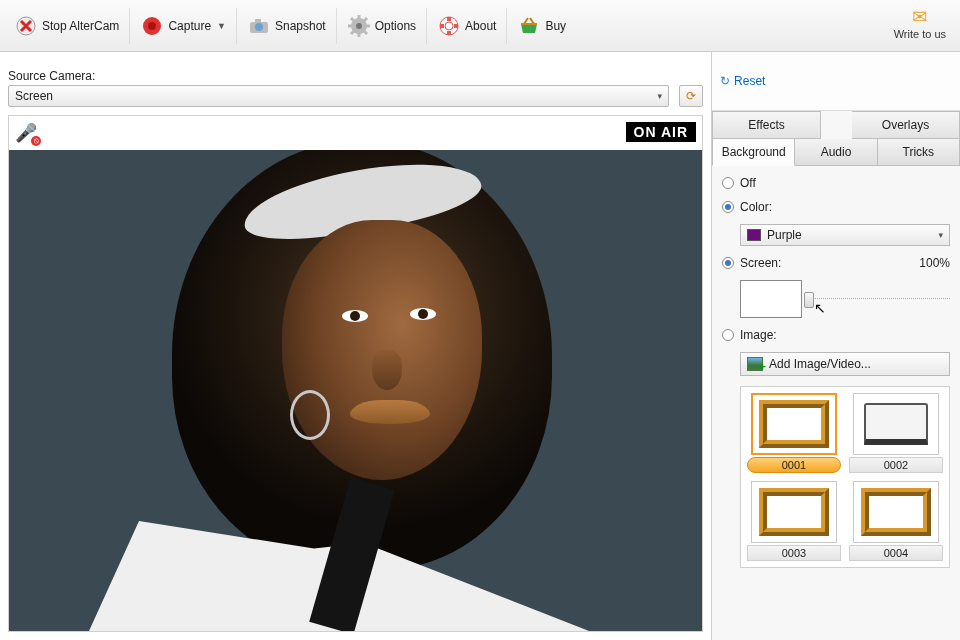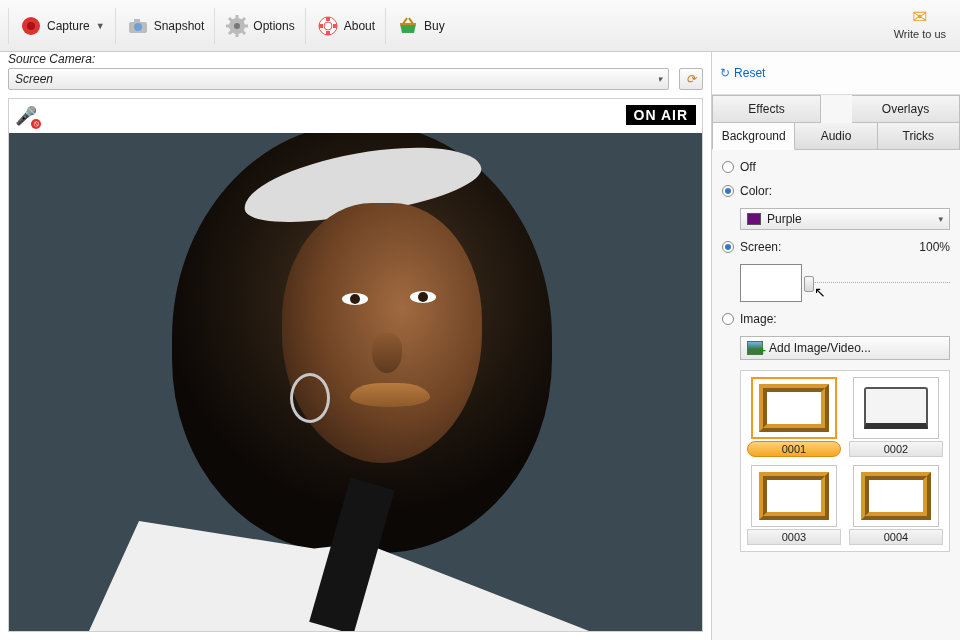--- a/index.html
+++ b/index.html
@@ -14,21 +14,21 @@
   .write-us { position: absolute; right: 8px; top: 4px; text-align: center; cursor: pointer; padding:2px 6px; }
   .write-us .mail-ico { font-size: 18px; color: #f0a020; }
   .write-us .lbl { font-size: 11px; color: #333; }
 
   
   .content { display: flex; height: 588px; }
   .left { flex: 0 0 712px; border-right: 1px solid #d0d0d0; display: flex; flex-direction: column; }
   .right { flex: 1; background: #f7f7f7; display: flex; flex-direction: column; }
 
   
-  .src-row { padding: 0 8px 4px 8px; font-style: italic; }
+  .src-row { padding: 17px 8px 4px 8px; }
   .src-label { font-size: 12px; display: block; margin-bottom: 2px; }
   .src-controls { display: flex; gap: 10px; }
   .src-select { flex: 1; height: 22px; background: linear-gradient(#fdfdfd,#e9e9e9); border: 1px solid #b8b8b8; border-radius: 2px; display: flex; align-items: center; padding: 0 6px; justify-content: space-between; cursor: pointer; }
   .refresh-btn { width: 24px; height: 22px; background: linear-gradient(#fdfdfd,#e9e9e9); border: 1px solid #b8b8b8; border-radius: 2px; display: flex; align-items: center; justify-content: center; cursor: pointer; color: #c57d1a; }
 
   
   .preview-wrap { margin: 4px 8px 8px 8px; flex: 1; border: 1px solid #d0d0d0; background: #fff; position: relative; display:flex; flex-direction:column;}
   .preview-header { height: 34px; position: relative; background:#fff; }
   .mic-ico { position: absolute; left: 6px; top: 6px; font-size: 18px; color: #222; }
   .mic-ico .badge { position:absolute; bottom:-2px; right:-4px; width:10px; height:10px; background:#d33; border-radius:50%; display:flex; align-items:center; justify-content:center; color:#fff; font-size:8px;}
@@ -42,21 +42,21 @@
   .eye.l { top:170px; left:170px; }
   .eye.r { top:168px; left:238px; }
   .pupil { position:absolute; width:10px; height:10px; background:#2a1a0e; border-radius:50%; top:1px; left:8px; }
   .nose { position:absolute; top:210px; left:200px; width:30px; height:40px; background: linear-gradient(#8d5a32,#5f3a1e); border-radius: 40% 40% 50% 50%; }
   .lips { position:absolute; top:260px; left:178px; width:80px; height:24px; background: linear-gradient(#b77a3e,#8c5a2a); border-radius: 40% 40% 50% 50% / 60% 60% 40% 40%; }
   .earring { position:absolute; top:250px; left:118px; width:40px; height:50px; border:3px solid #c8c8c8; border-radius:50%; }
   .shirt { position:absolute; bottom:0; left:80px; width:500px; height:110px; background:#efefef; clip-path: polygon(0 100%, 10% 0, 45% 25%, 55% 20%, 100% 100%); }
   .strap { position:absolute; bottom:0; left:320px; width:46px; height:150px; background:#141414; transform:rotate(16deg); }
 
   
-  .reset-row { padding: 14px 8px; border-bottom: 1px solid #ddd; cursor: pointer; color: #06c; background:#fdfdfd;}
+  .reset-row { padding: 22px 8px; border-bottom: 1px solid #ddd; cursor: pointer; color: #06c; background:#fdfdfd;}
   .reset-row .arrow { color:#2a7ad4; margin-right:4px; }
   .tabs-row1 { display: flex; gap: 31px; }
   .tabs-row1 .tab { flex:1; text-align:center; padding:6px 0; background: linear-gradient(#f5f5f5,#e3e3e3); border:1px solid #bfbfbf; cursor:pointer; }
   .tabs-row1 .tab + .tab { border-left:none; }
   .tabs-row2 { display:flex; }
   .tabs-row2 .tab { flex:1; text-align:center; padding:6px 0; background: linear-gradient(#f3f3f3,#dedede); border:1px solid #bfbfbf; border-top:none; cursor:pointer; }
   .tabs-row2 .tab + .tab { border-left:none; }
   .tabs-row2 .tab.active { background:#fdfdfd; border-bottom:1px solid #fdfdfd; }
   .panel-body { padding: 10px 10px; flex:1; display:flex; flex-direction:column; gap:10px; }
   .opt-row { display:flex; align-items:center; gap:6px; }
@@ -81,20 +81,29 @@
   .gold-frame { width:70px; height:48px; background:#fff; border:8px ridge #d9992a; }
   .laptop { width:64px; height:42px; border:2px solid #555; border-bottom:6px solid #333; border-radius:3px 3px 0 0; background:#f4f4f4; }
   .thumb .cap { margin-top:2px; background: linear-gradient(#f5f5f5,#e4e4e4); border:1px solid #cfcfcf; padding:1px 0; font-size:11px;}
   .thumb.sel .cap { background: linear-gradient(#ffd07a,#f5a623); border-color:#e08b10;border-radius:8px; }
 
 </style>
 </head>
 <body>
 
 <div class="toolbar">
+  <div class="tb-item">
+    <span class="tb-icon">
+      <svg width="22" height="22">
+          <circle cx="11" cy="11" r="9" fill="#eee" stroke="#999"></circle>
+          <path d="M6 6 L16 16 M16 6 L6 16" stroke="#d22" stroke-width="3"></path>
+        </svg>
+    </span>
+    <span>Stop AlterCam</span>
+  </div>
   <div class="tb-sep"></div>
   <div class="tb-item">
     <span class="tb-icon">
       <svg width="22" height="22">
           <circle cx="11" cy="11" r="9" fill="#d33"></circle>
           <circle cx="11" cy="11" r="4" fill="#a11"></circle>
         </svg>
     </span>
     <span>Capture</span>
     <span class="drop-arrow">▼</span>

